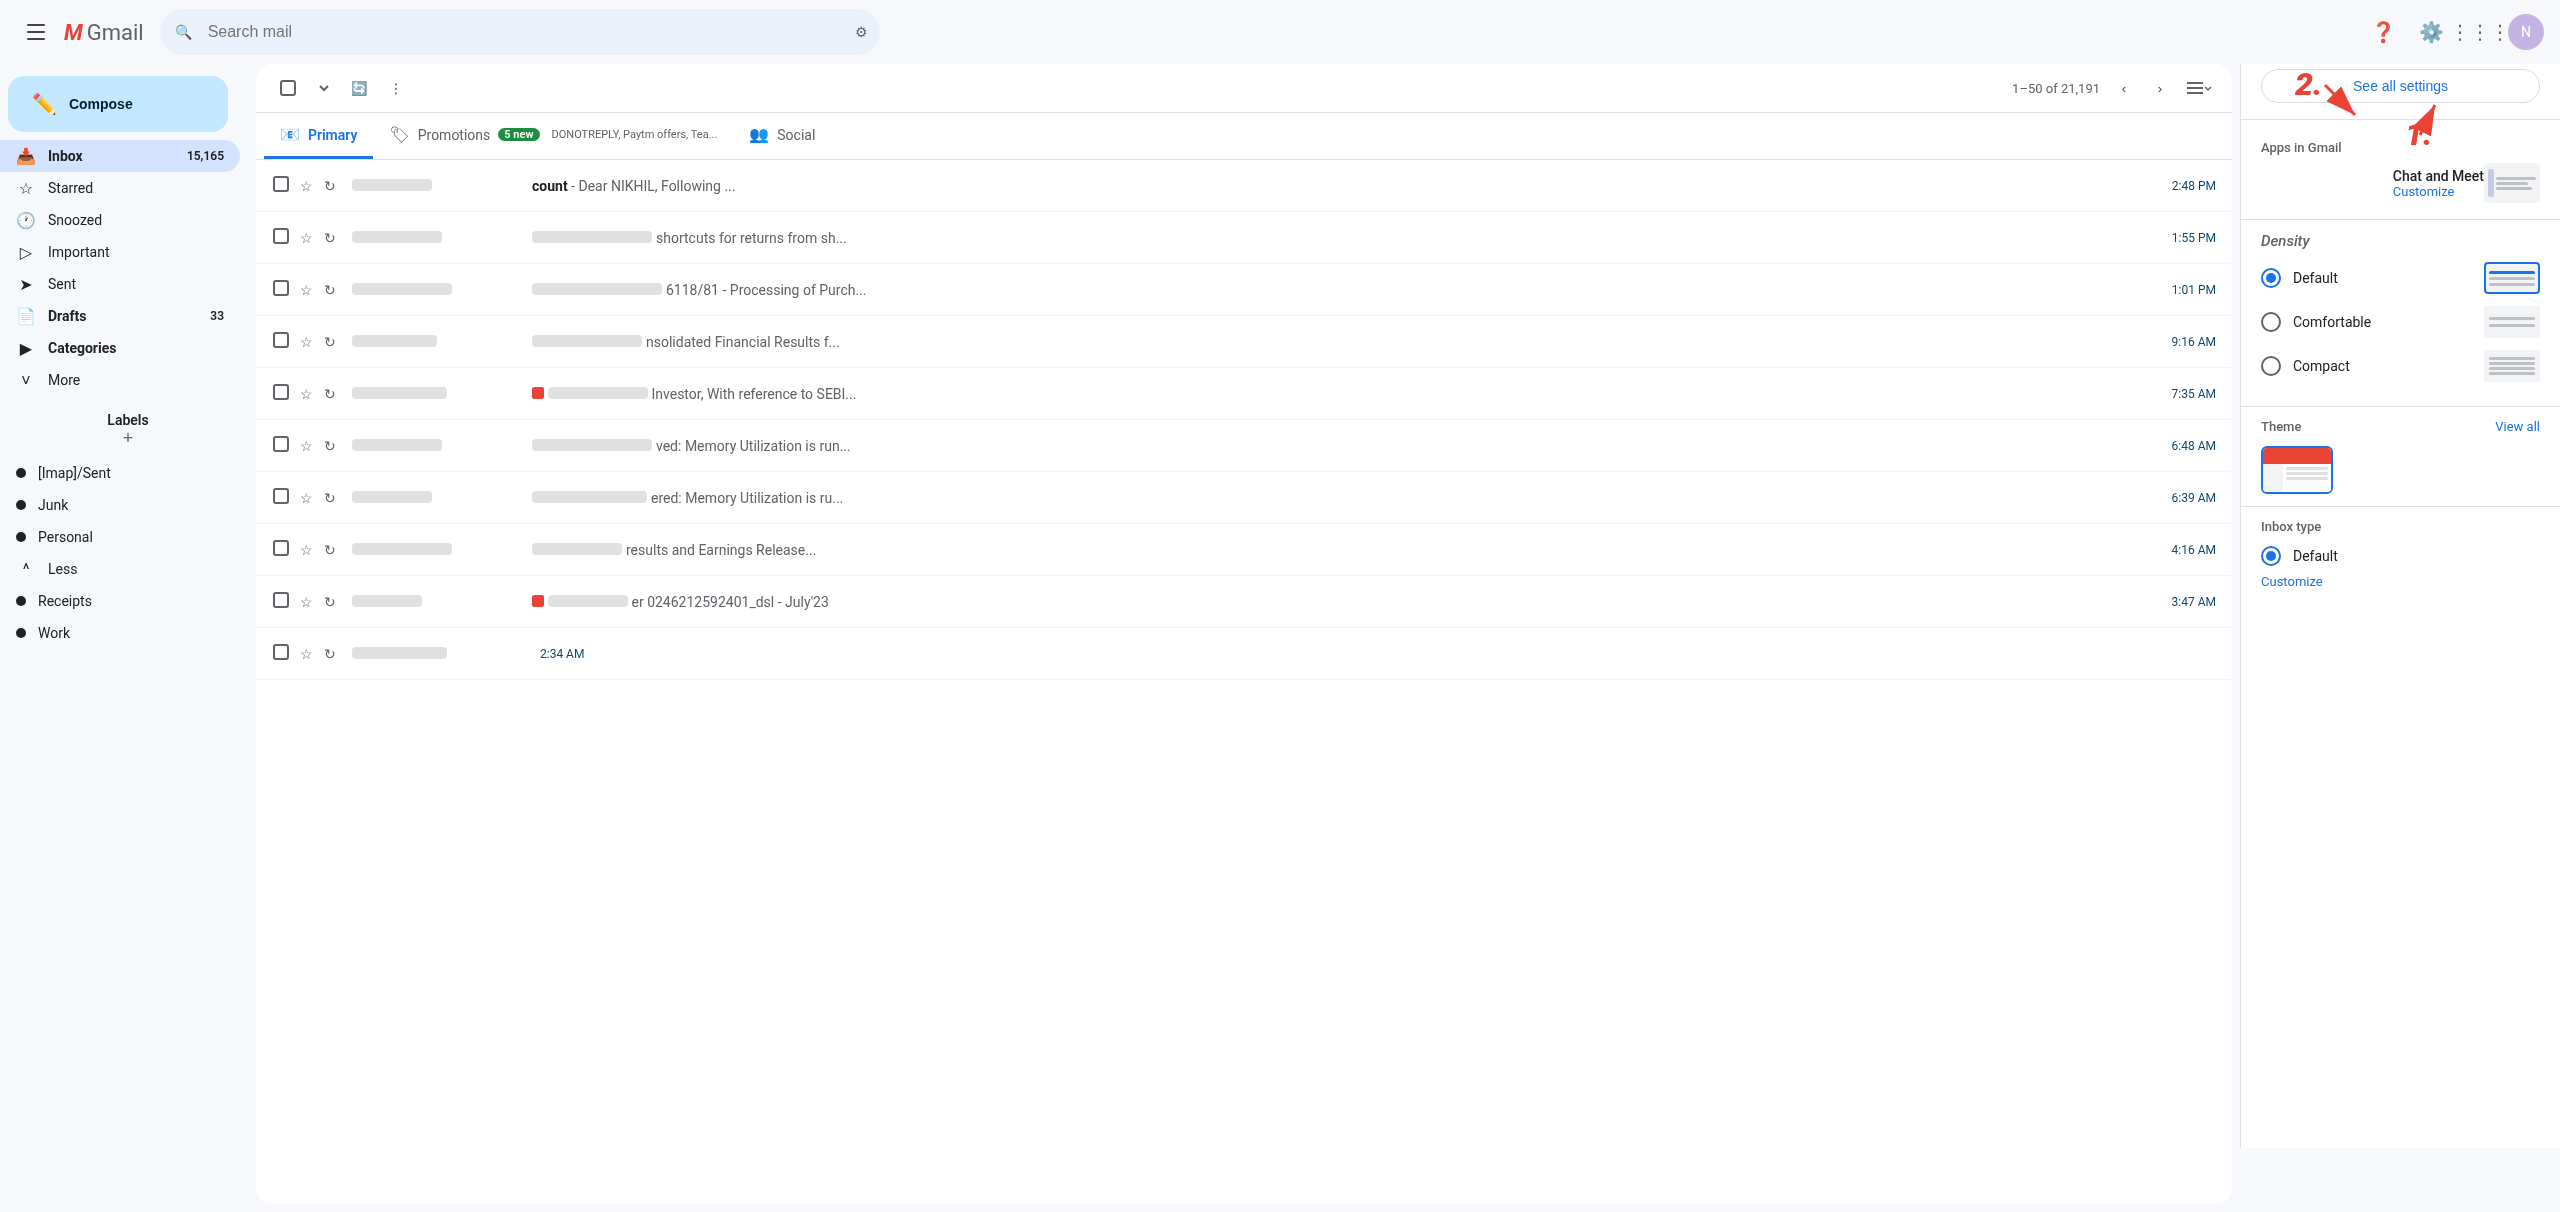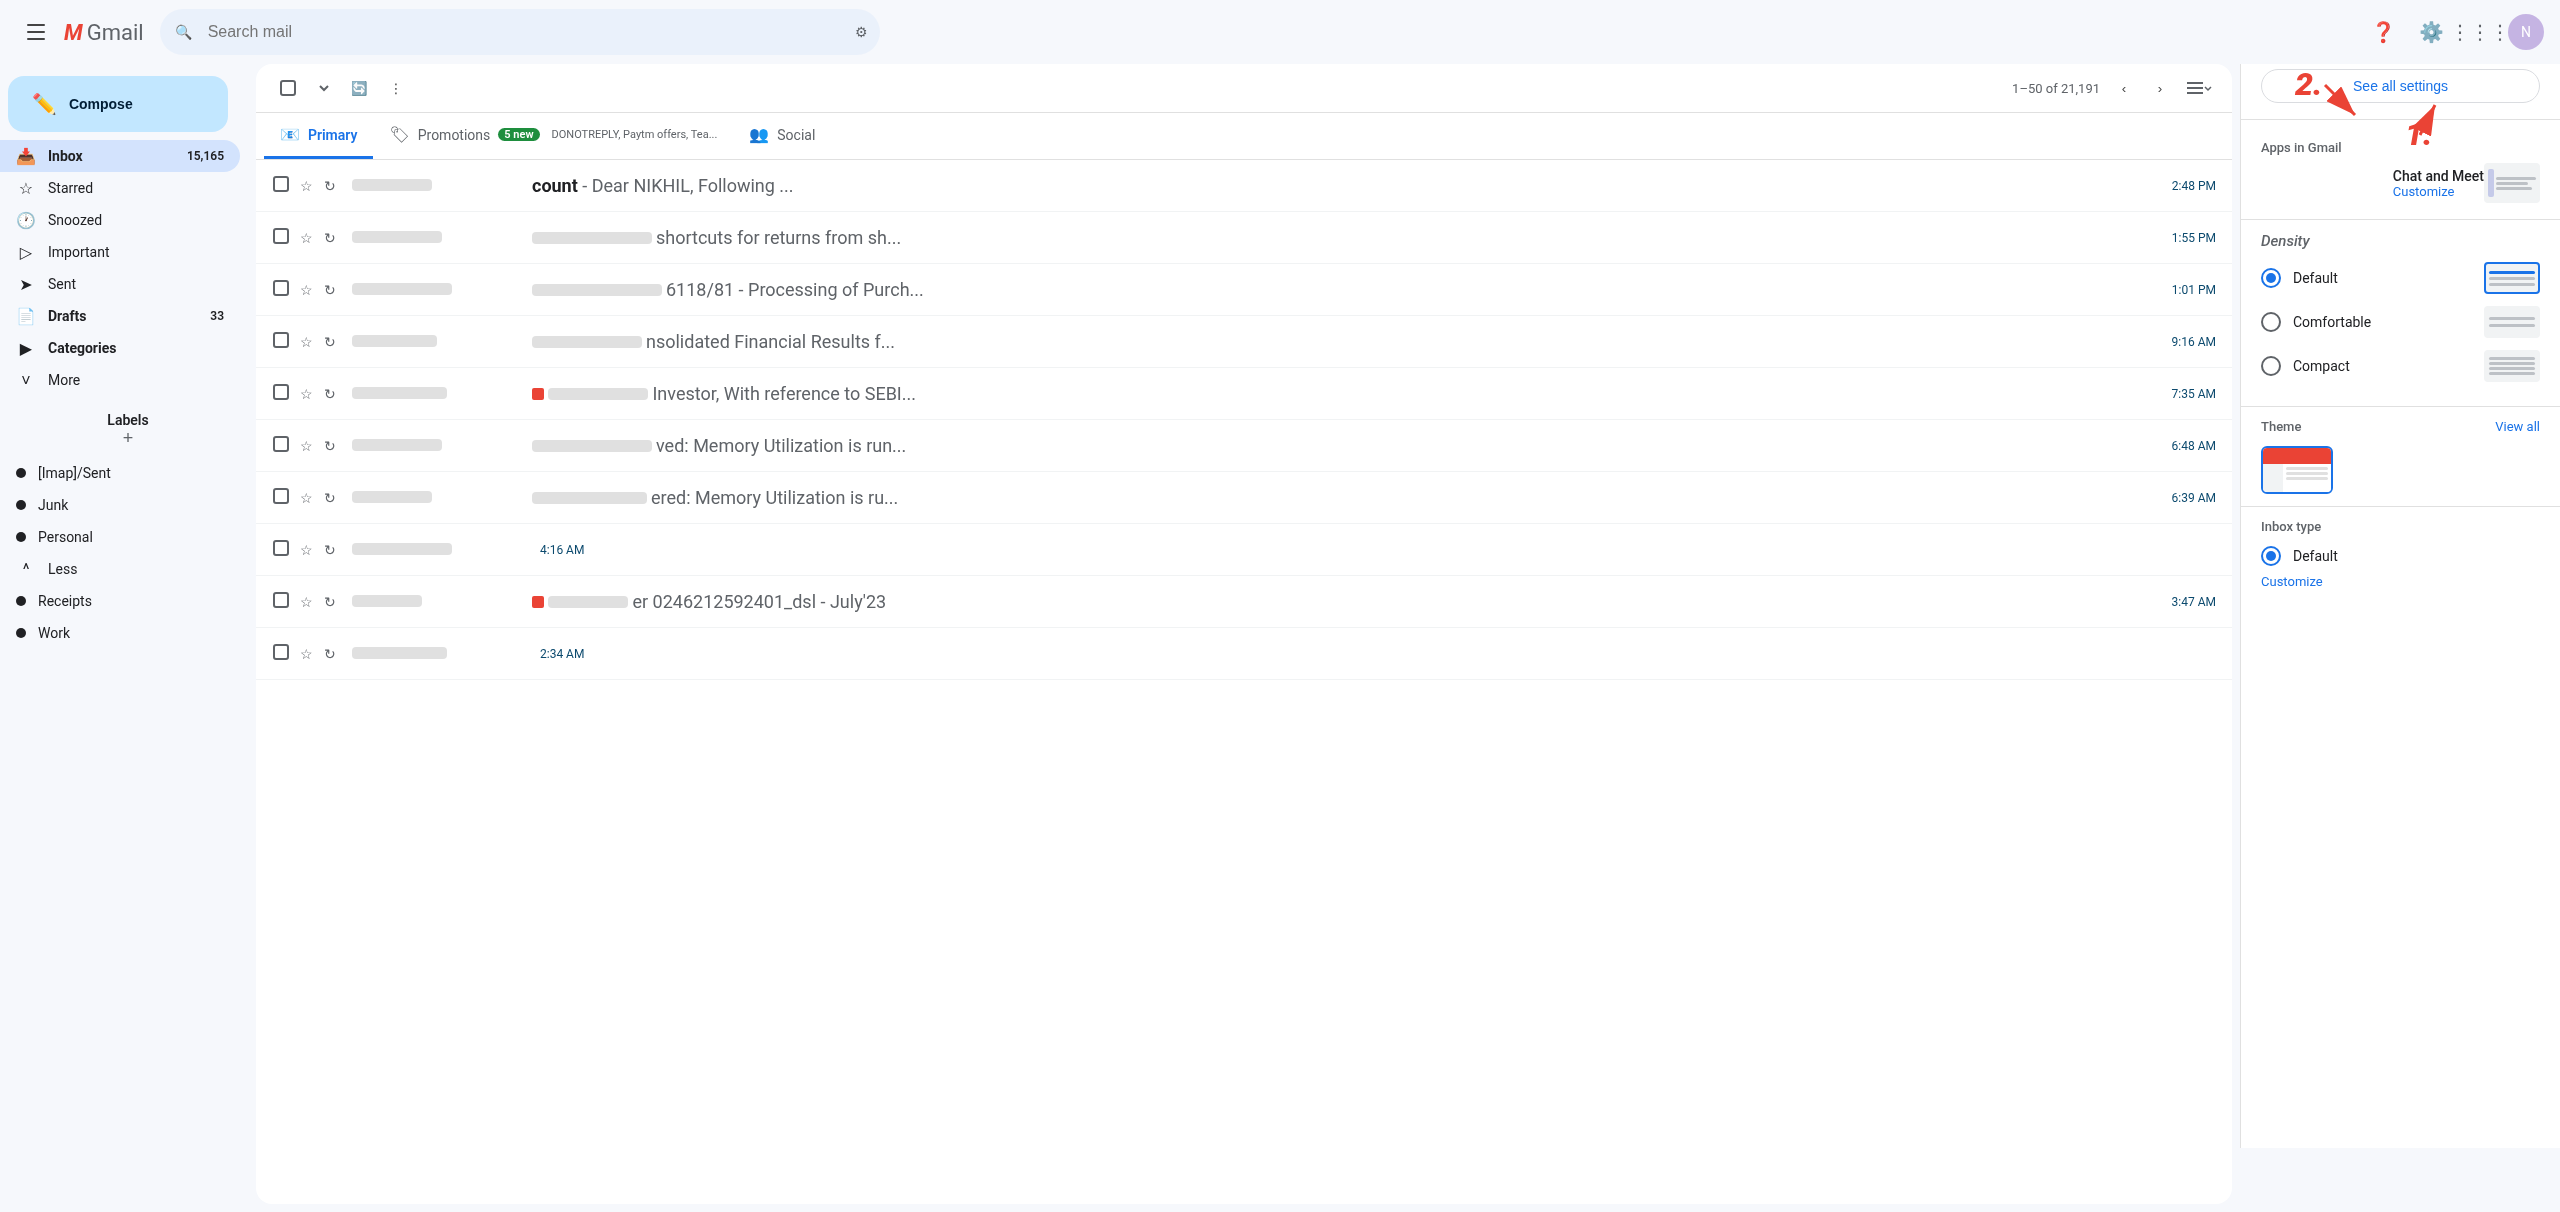--- a/index.html
+++ b/index.html
@@ -54,21 +54,21 @@
     .tab-icon { font-size: 16px; }
     .tab-badge { background: #1e8e3e; color: #fff; border-radius: 10px; padding: 0 6px; font-size: 11px; font-weight: 600; }
 
     
     .email-list { flex: 1; overflow-y: auto; }
     .email-row { display: flex; align-items: center; padding: 4px 16px; height: 52px; border-bottom: 1px solid #f1f3f4; cursor: pointer; position: relative; }
     .email-row .check { width: 20px; margin-right: 8px; }
     .email-row .star { width: 20px; margin-right: 4px; color: #5f6368; }
     .email-row .snooze { width: 20px; margin-right: 8px; color: #5f6368; }
     .email-row .sender { width: 180px; font-weight: 600; font-size: 14px; white-space: nowrap; overflow: hidden; text-overflow: ellipsis; }
-    .email-row .subject { flex: 1; font-size: 18px; white-space: nowrap; overflow: hidden; text-overflow: ellipsis; color: #202124; }
+    .email-row .subject { flex: 1; font-size: 14px; white-space: nowrap; overflow: hidden; text-overflow: ellipsis; color: #202124; }
     .email-row .subject .snippet { color: #5f6368; font-weight: 400; }
     .email-row .time { font-size: 12px; color: #0c4a6e; margin-left: 8px; white-space: nowrap; }
     .blurred-block { height: 12px; border-radius: 4px; background: #e0e0e0; display: inline-block; }
 
     
     .quick-settings { width: 320px; flex-shrink: 0; background: #fff; border-left: 1px solid #e0e0e0; display: flex; flex-direction: column; height: 100%; overflow-y: auto; margin-top: -64px; position: relative; }
     .qs-header { display: flex; align-items: center; justify-content: space-between; padding: 16px 20px 8px 20px; border-bottom: 1px solid #e0e0e0; }
     .qs-title { font-size: 18px; font-weight: 500; color: #202124; }
     .qs-close { width: 32px; height: 32px; border: none; background: transparent; cursor: pointer; border-radius: 50%; display: flex; align-items: center; justify-content: center; font-size: 20px; color: #5f6368; }
     .qs-see-all { margin: 12px 20px; }
@@ -350,20 +350,21 @@
         <div class="time">6:39 AM</div>
       </div>
 
       <div class="email-row">
         <div class="check"><svg width="18" height="18" viewBox="0 0 18 18">
               <rect x="2" y="2" width="14" height="14" rx="2" fill="none" stroke="#5f6368" stroke-width="2"></rect>
             </svg></div>
         <div class="star">☆</div>
         <div class="snooze">↻</div>
         <div class="sender"><span class="blurred-block" style="width:100px;height:12px;"></span></div>
+        <div class="subject"><span class="blurred-block" style="width:90px;height:12px;margin-right:4px;"></span><span class="snippet">results and Earnings Release...</span></div>
         <div class="time">4:16 AM</div>
       </div>
 
       <div class="email-row">
         <div class="check"><svg width="18" height="18" viewBox="0 0 18 18">
               <rect x="2" y="2" width="14" height="14" rx="2" fill="none" stroke="#5f6368" stroke-width="2"></rect>
             </svg></div>
         <div class="star">☆</div>
         <div class="snooze">↻</div>
         <div class="sender"><span class="blurred-block" style="width:70px;height:12px;"></span></div>

